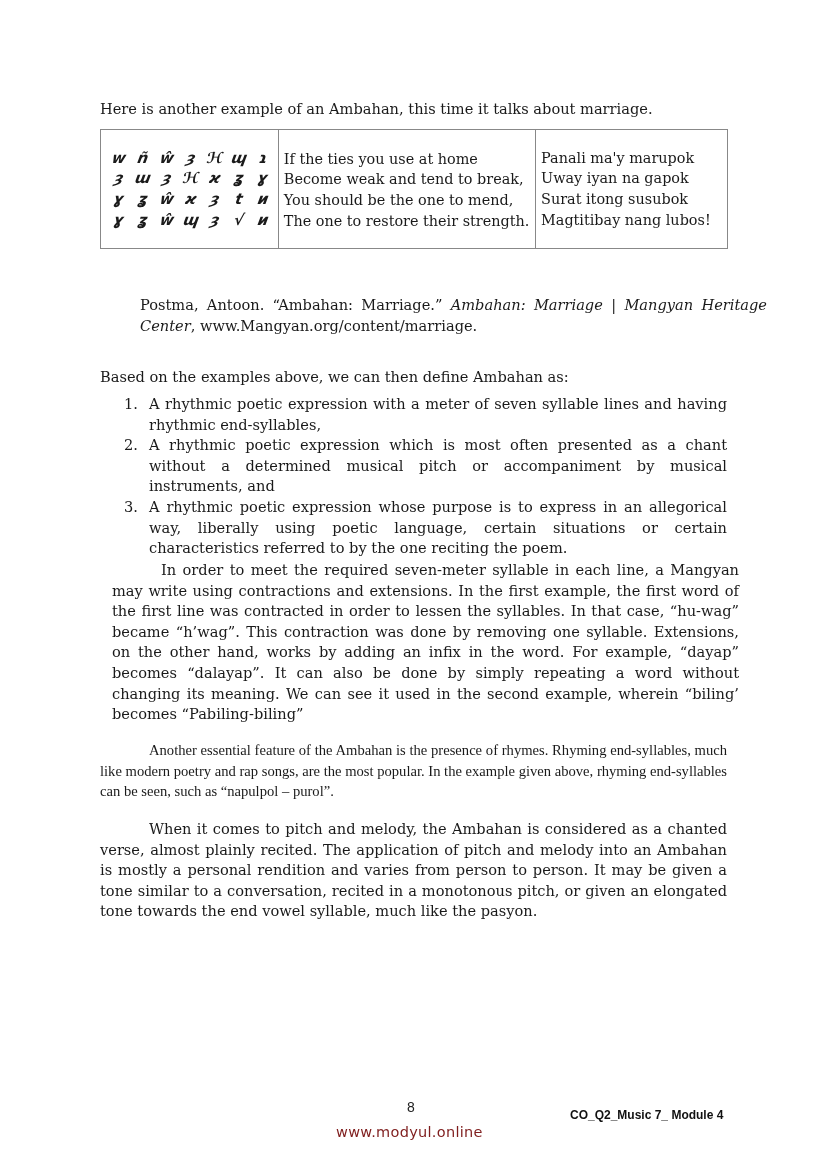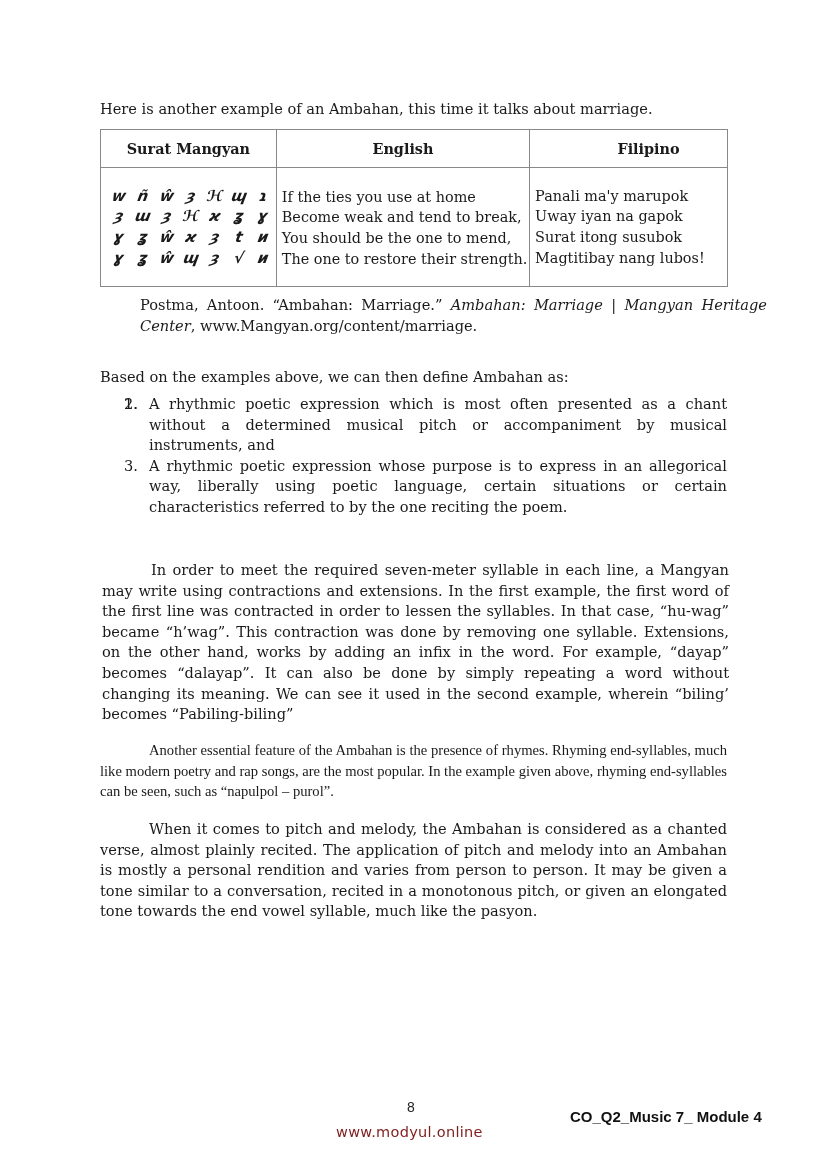--- a/index.html
+++ b/index.html
@@ -19,45 +19,40 @@
   .script .row { display: flex; gap: 0; height: 20.6px; }
   .script .g { width: 24px; text-align: center; font-family: "DejaVu Sans", sans-serif;
                font-style: italic; font-weight: bold; font-size: 15px; transform: skewX(-10deg); }
   .lines { padding-left: 5px; padding-top: 2px; white-space: nowrap; }
   .fil { padding-left: 5px; white-space: nowrap; }
   .cite { position: absolute; top: 295px; left: 16px; width: 627px; margin-left: 24px; }
   .define { position: absolute; top: 367px; left: 0; width: 627px; }
   ol.list { position: absolute; top: 394px; left: 0; width: 627px; margin: 0; padding: 0; list-style: none; }
   ol.list li { position: relative; padding-left: 49px; font-size: 14.6px; line-height: 20.6px; text-align: justify; }
   ol.list li .num { position: absolute; left: 24px; top: 0; }
-  .para1 { position: absolute; top: 560px; left: 2px; width: 627px; }
+  .para1 { position: absolute; top: 560px; left: 12px; width: 627px; }
   .para2 { position: absolute; top: 740px; left: 0; width: 627px; font-family: Liberation Serif, serif; }
   .para3 { position: absolute; top: 819px; left: 0; width: 627px; }
   .indent { display: inline-block; width: 49px; }
   .footer-page { position: absolute; top: 1099px; left: 407px; font-size: 14px;
                  font-family: "Liberation Sans", sans-serif; color: #222; }
   .footer-site { position: absolute; top: 1124px; left: 336px; font-size: 14.5px;
                  font-family: "DejaVu Sans", sans-serif; color: #7f1d1d; letter-spacing: 0.3px; }
-  .footer-module { position: absolute; top: 1108px; left: 570px; font-size: 15px; font-weight: bold;
+  .footer-module { position: absolute; top: 1108px; left: 570px; font-size: 12px; font-weight: bold;
                    font-family: "Liberation Sans", sans-serif; color: #111; }
 </style>
 </head>
 <body>
 
 <div class="page">
 
   <p class="p intro">Here is another example of an Ambahan, this time it talks about marriage.</p>
 
   <table class="amb">
     <tbody>
-        <tr>
-      <th class="c1">Surat Mangyan</th>
-      <th class="c2">English</th>
-      <th class="c3" style="padding-left:40px;">Filipino</th>
-    </tr>
     <tr>
       <td class="c1">
         <div class="script">
           <div class="row">
             <span class="g">w</span>
             <span class="g">ñ</span>
             <span class="g">ŵ</span>
             <span class="g">ȝ</span>
             <span class="g">ℋ</span>
             <span class="g">ɰ</span>
@@ -110,21 +105,21 @@
       </td>
     </tr>
   </tbody>
     </table>
 
   <p class="p cite"><span>Postma, Antoon. “Ambahan: Marriage.” </span><i>Ambahan: Marriage | Mangyan Heritage Center</i><span>, www.Mangyan.org/content/marriage.</span></p>
 
   <p class="p define">Based on the examples above, we can then define Ambahan as:</p>
 
   <ol class="list">
-    <li><span class="num">1.</span></li>
+    <li><span class="num">1.</span><span>A rhythmic poetic expression with a meter of seven syllable lines and having rhythmic end-syllables,</span></li>
     <li><span class="num">2.</span><span>A rhythmic poetic expression which is most often presented as a chant without a determined musical pitch or accompaniment by musical instruments, and</span></li>
     <li><span class="num">3.</span><span>A rhythmic poetic expression whose purpose is to express in an allegorical way, liberally using poetic language, certain situations or certain characteristics referred to by the one reciting the poem.</span></li>
   </ol>
 
   <p class="p para1"><span class="indent"></span><span>In order to meet the required seven-meter syllable in each line, a Mangyan may write using contractions and extensions. In the first example, the first word of the first line was contracted in order to lessen the syllables. In that case, “hu-wag” became “h’wag”. This contraction was done by removing one syllable. Extensions, on the other hand, works by adding an infix in the word. For example, “dayap” becomes “dalayap”. It can also be done by simply repeating a word without changing its meaning. We can see it used in the second example, wherein “biling’ becomes “Pabiling-biling”</span></p>
 
   <p class="p para2"><span class="indent"></span><span>Another essential feature of the Ambahan is the presence of rhymes. Rhyming end-syllables, much like modern poetry and rap songs, are the most popular. In the example given above, rhyming end-syllables can be seen, such as “napulpol – purol”.</span></p>
 
   <p class="p para3"><span class="indent"></span><span>When it comes to pitch and melody, the Ambahan is considered as a chanted verse, almost plainly recited. The application of pitch and melody into an Ambahan is mostly a personal rendition and varies from person to person. It may be given a tone similar to a conversation, recited in a monotonous pitch, or given an elongated tone towards the end vowel syllable, much like the pasyon.</span></p>
 </div>

